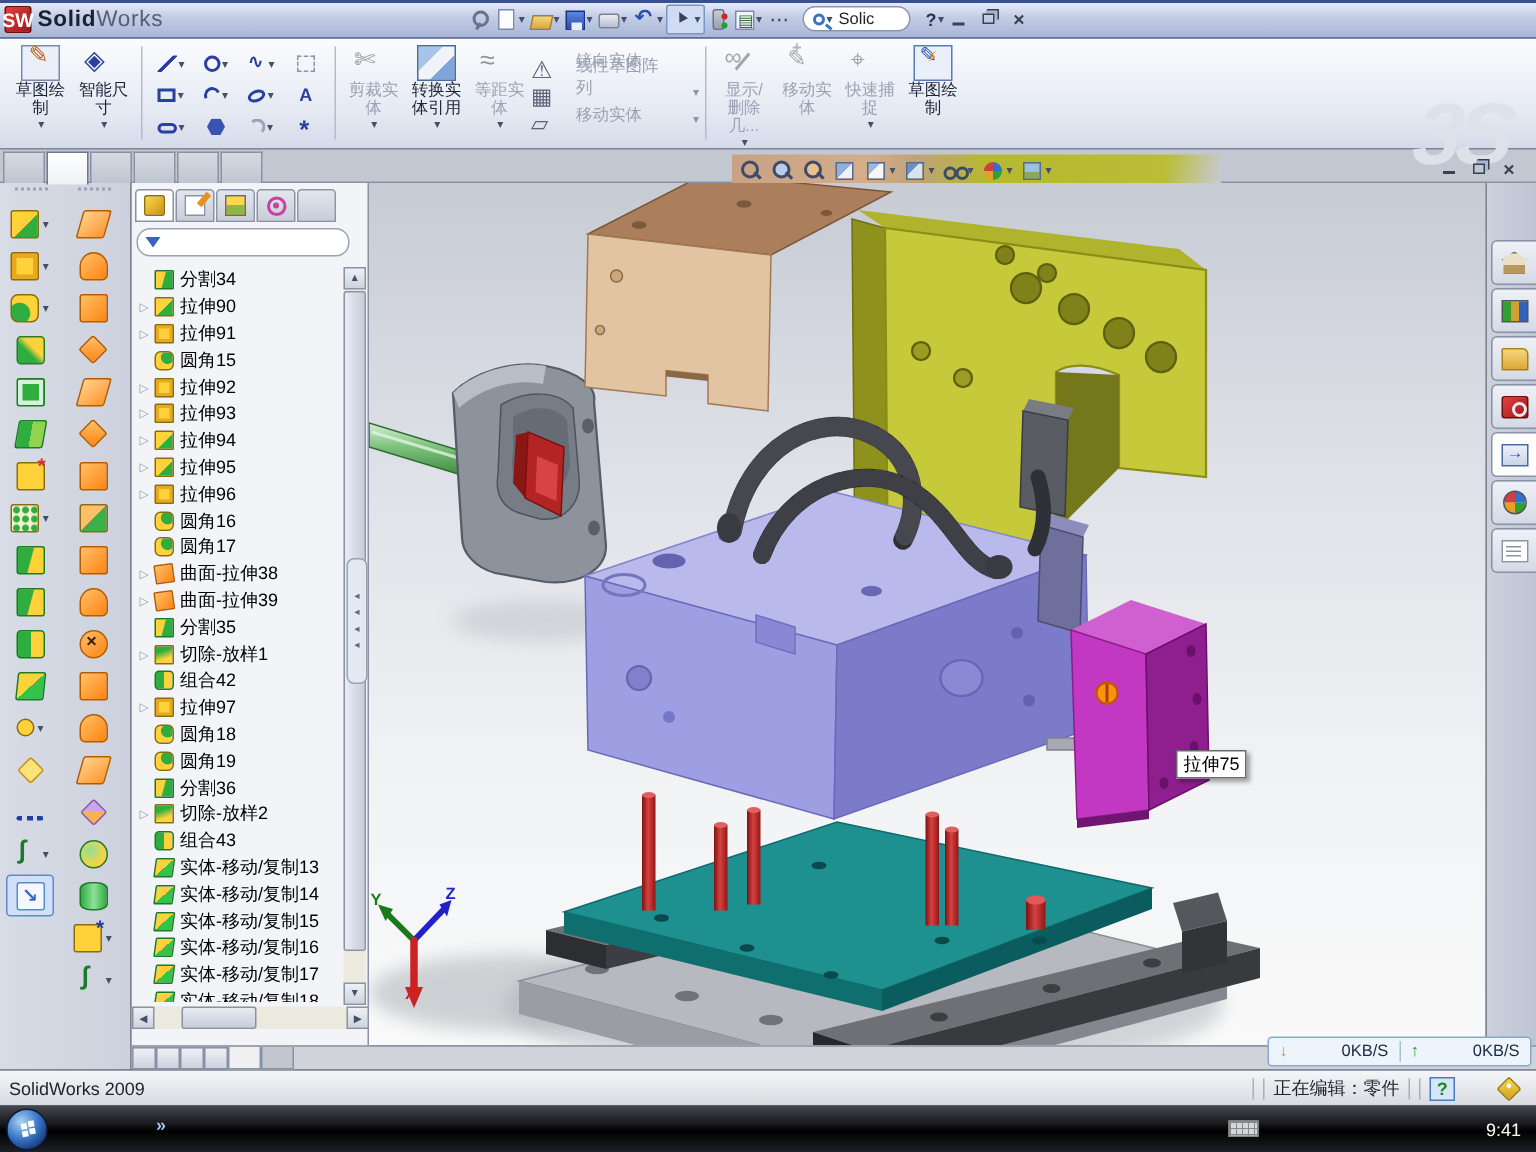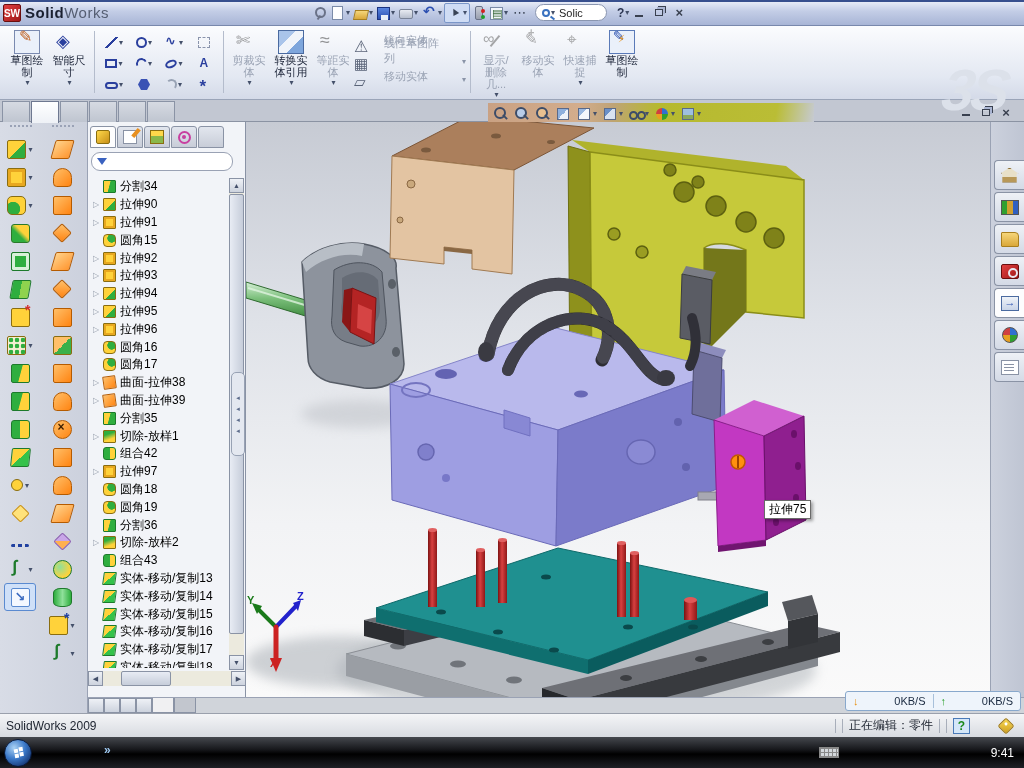--- a/index.html
+++ b/index.html
@@ -6,21 +6,21 @@
     font-family:"Liberation Sans","DejaVu Sans",sans-serif;background:#000;position:relative;}
   *{box-sizing:border-box;}
   .abs{position:absolute;}
 
   
   #titlebar{left:0;top:0;width:1024px;height:26px;
     background:linear-gradient(#eef2fa,#c3cde6 45%,#a8b5d6);border-bottom:1px solid #7888ac;
     display:flex;align-items:center;z-index:20;}
   #titlebar::before{content:"";position:absolute;left:0;top:0;width:100%;height:2px;background:#38508e;}
   .sw-badge{width:18px;height:18px;margin:1px 4px 0 3px;background:linear-gradient(135deg,#e24040,#a01818);
-    border:1px solid #6a0e0e;border-radius:2px;color:#fff;font-size:10px;font-weight:bold;
+    border:1px solid #6a0e0e;border-radius:2px;color:#fff;font-size:13px;font-weight:bold;
     display:flex;align-items:center;justify-content:center;}
   .brand{font-size:15px;letter-spacing:.5px;color:#1a2030;margin-right:26px;white-space:nowrap;}
   .brand b{font-weight:bold;} .brand span{color:#555e72;}
   .menu-item{font-size:12px;color:#141a2a;padding:3px 12px;cursor:default;}
   #quickicons{display:flex;align-items:center;margin-left:6px;}
   .qitem{display:flex;align-items:center;height:20px;padding:0 2px;border-radius:2px;}
   .qitem.active{background:#cfdcf4;border:1px solid #7a96c8;}
   .caret{font-size:8px;color:#44506a;margin-left:1px;}
   .qico{width:15px;height:15px;position:relative;display:inline-block;}
   .qi-pin::before{content:"";position:absolute;left:4px;top:2px;width:7px;height:7px;border:2px solid #6a7288;border-radius:50%;}
@@ -201,21 +201,21 @@
   #vthumb::after{content:"≡";position:absolute;left:4px;top:208px;color:#7a84a0;font-size:9px;}
   #hscroll{position:absolute;left:0px;top:549px;width:158px;height:15px;background:#eceade;}
   #hthumb{position:absolute;left:33px;top:0;width:50px;height:15px;background:linear-gradient(#e8ecf4,#c6cdda);
     border:1px solid #8a93a5;border-radius:2px;}
   #flyout{left:231px;top:372px;width:14px;height:84px;background:#e4e8f0;border:1px solid #98a2b4;
     border-radius:5px;z-index:9;display:flex;flex-direction:column;align-items:center;justify-content:center;
     font-size:7px;color:#5a6a8a;line-height:11px;}
 
   
   #viewport{left:246px;top:122px;z-index:1;}
-  #tooltip{left:764px;top:500px;background:#fff;border:1px solid #6a6a6a;padding:0 4px;font-size:12px;color:#000;
+  #tooltip{left:784px;top:500px;background:#fff;border:1px solid #6a6a6a;padding:0 4px;font-size:12px;color:#000;
     box-shadow:2px 2px 3px rgba(0,0,0,.35);z-index:10;white-space:nowrap;}
   .triadlbl{font-size:11px;font-weight:bold;z-index:5;}
   #lblY{left:247px;top:594px;color:#1a7a1a;} #lblZ{left:297px;top:590px;color:#2222cc;} #lblX{left:270px;top:657px;color:#cc2222;}
 
   
   #rightbar{left:990px;top:122px;width:34px;height:575px;background:linear-gradient(90deg,#ccd1dd,#bfc5d3);border-left:1px solid #9aa2b4;z-index:6;}
   .rptab{position:relative;width:30px;height:30px;margin:2px 0 2px 3px;background:linear-gradient(#eef1f6,#d4dae6);
     border:1px solid #8a93a5;border-right:none;border-radius:4px 0 0 4px;display:flex;align-items:center;justify-content:center;}
   .rptab.active{background:#fdfdfe;}
   .rpi{width:18px;height:15px;position:relative;}

